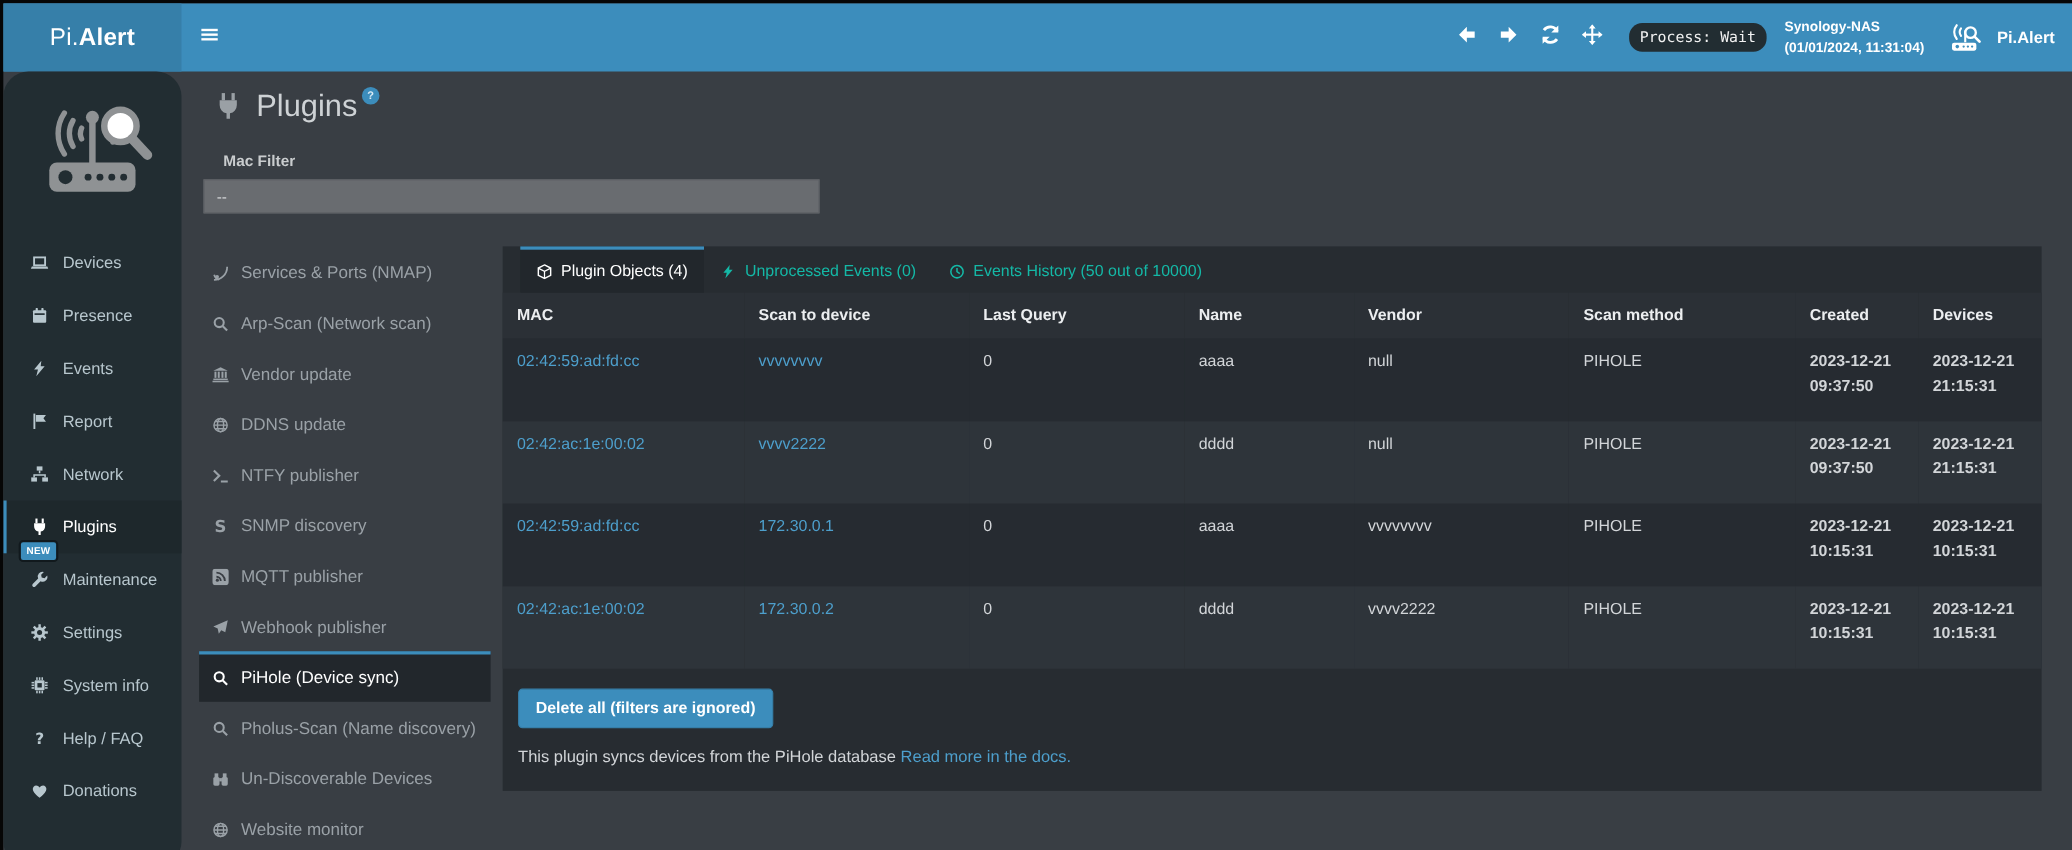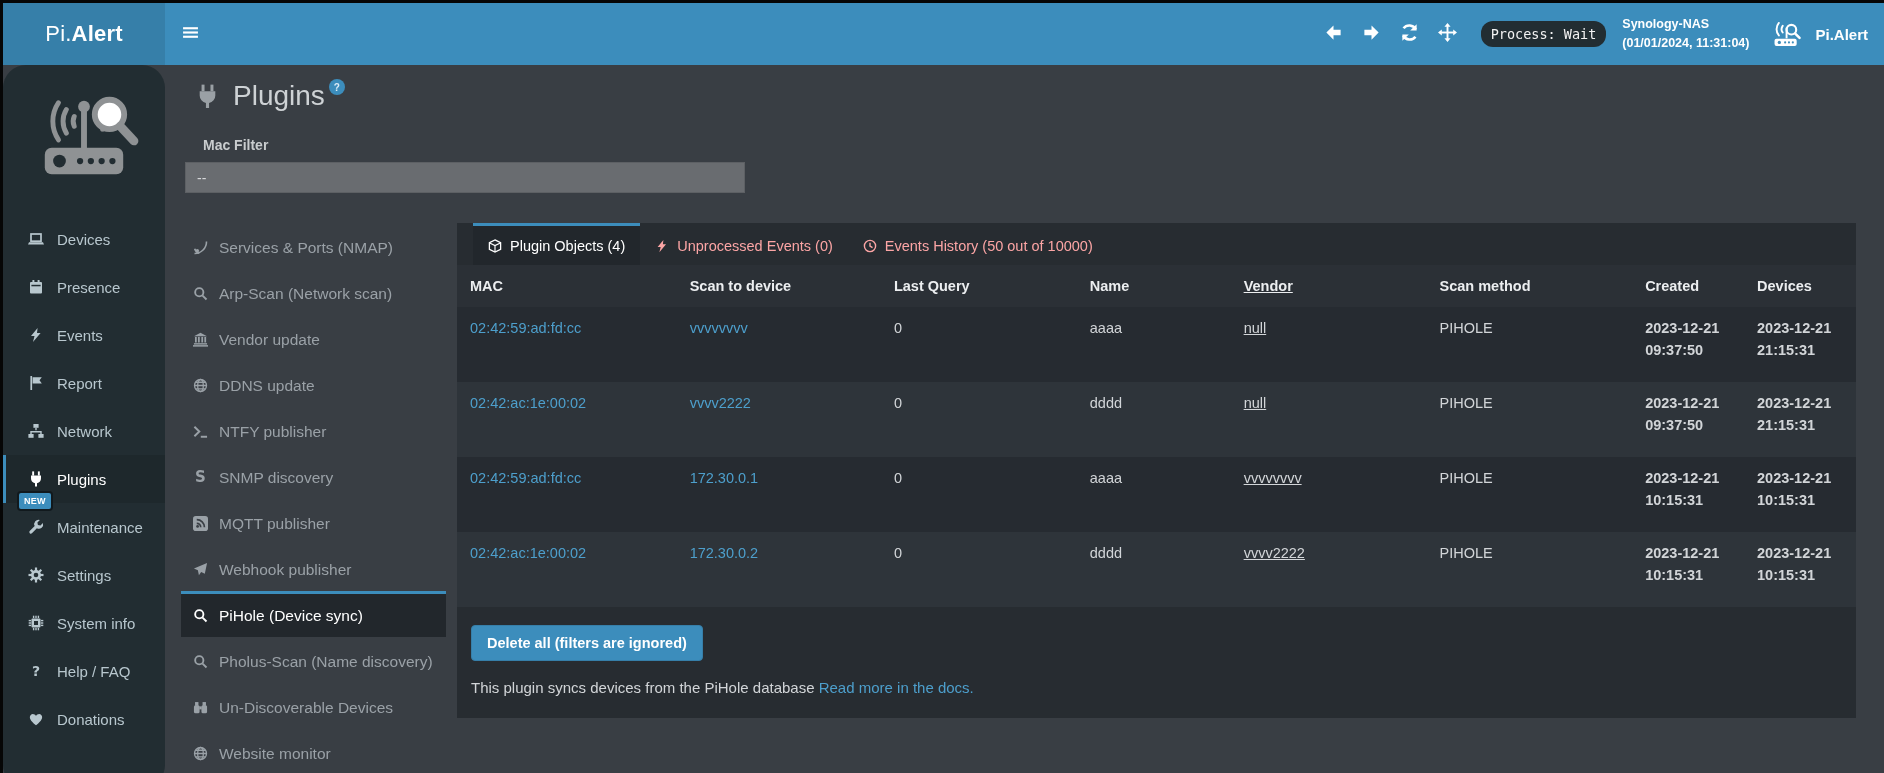--- a/index.html
+++ b/index.html
@@ -51,34 +51,34 @@
   
   .plugin-nav{width:265px;flex:none;}
   .plugin-item{height:46px;display:flex;align-items:center;gap:10px;padding:0 10px;color:#9aa1a7;
     font-size:15.5px;border-top:3px solid transparent;cursor:pointer;}
   .plugin-item .icn{width:18px;display:inline-flex;justify-content:center;}
   .plugin-item .icn svg{width:15px;height:15px;}
   .plugin-item.active{background:#22272c;color:#fff;border-top-color:#3c8dbc;}
   
   .panel{flex:1;min-width:0;margin-left:11px;background:#272c31;padding-bottom:6px;}
   .tabs{display:flex;height:42px;padding-left:16px;}
-  .tab{display:flex;align-items:center;gap:8px;padding:0 15px;color:#fca5a5;font-size:14.5px;
+  .tab{display:flex;align-items:center;gap:8px;padding:0 15px;color:#14b8a6;font-size:14.5px;
     border-top:3px solid transparent;cursor:pointer;}
   .tab .icn svg{width:14px;height:14px;display:block;}
   .tab.active{background:#22272c;color:#fff;border-top-color:#3c8dbc;}
   table.obj{width:100%;border-collapse:collapse;font-size:14.5px;table-layout:fixed;}
   table.obj th{background:#2b3036;color:#eceef0;font-weight:bold;text-align:left;padding:13px 8px 13px 13px;}
   table.obj td{padding:10px 8px 20px 13px;vertical-align:top;color:#d2d5d8;line-height:1.55;}
   table.obj tbody tr:nth-child(odd){background:#262b31;}
   table.obj tbody tr:nth-child(even){background:#2e343a;}
   table.obj th:nth-child(1),table.obj td:nth-child(1){width:15.7%;}
   table.obj th:nth-child(2),table.obj td:nth-child(2){width:14.6%;}
   table.obj th:nth-child(3),table.obj td:nth-child(3){width:14.0%;}
   table.obj th:nth-child(4),table.obj td:nth-child(4){width:11.0%;}
-  table.obj th:nth-child(5),table.obj td:nth-child(5){width:14.0%;text-decoration:underline;}
+  table.obj th:nth-child(5),table.obj td:nth-child(5){width:14.0%;}
   table.obj th:nth-child(6),table.obj td:nth-child(6){width:14.7%;}
   table.obj th:nth-child(7),table.obj td:nth-child(7){width:8.0%;}
   table.obj th:nth-child(8),table.obj td:nth-child(8){width:8.0%;}
   a.cell-link{color:#4d9fcc;text-decoration:none;cursor:pointer;}
   .dt-date,.dt-time{display:block;font-weight:bold;}
   .delete-btn{margin:18px 0 0 14px;background:#3c8dbc;border:1px solid #367fa9;color:#fff;font-size:14.5px;
     font-weight:bold;padding:9px 15px;border-radius:4px;cursor:pointer;font-family:"Liberation Sans",sans-serif;}
   .note{margin:18px 14px 16px;color:#d2d5d8;font-size:15px;}
   .note a{color:#4d9fcc;text-decoration:none;cursor:pointer;}
 </style>

